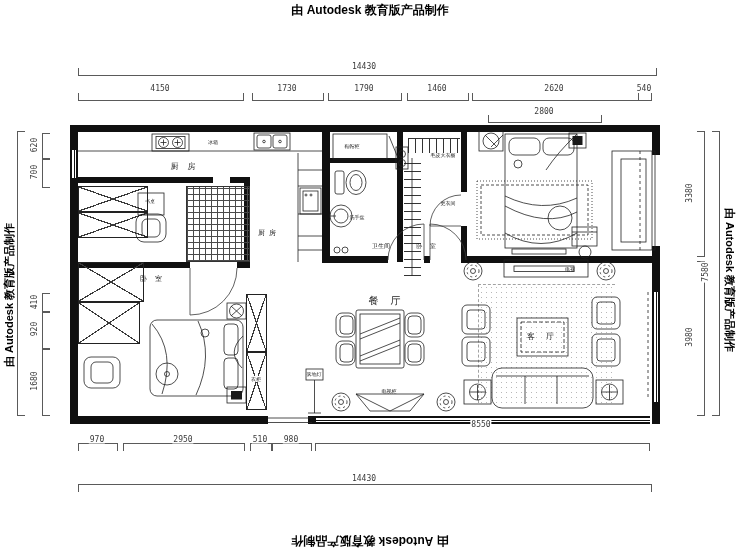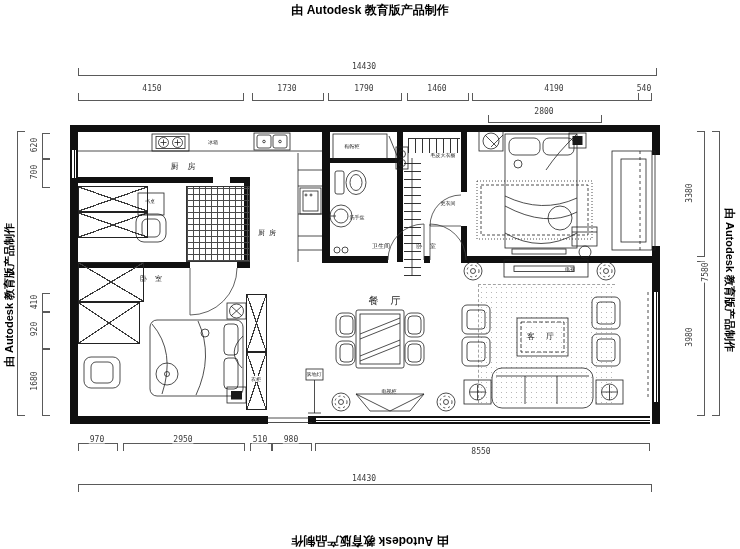--- a/index.html
+++ b/index.html
@@ -301,25 +301,25 @@
   <div class="mlab" style="left:256px;top:379px;background:#fff;">衣柜</div>
 
   <div class="dimh" style="left:78px;top:68px;width:577px;"></div>
   <span class="dlab" style="left:364px;top:66px;">14430</span>
   <div class="dimh" style="left:78px;top:93px;width:164px;"></div>
   <div class="dimh" style="left:252px;top:93px;width:70px;"></div>
   <div class="dimh" style="left:328px;top:93px;width:72px;"></div>
   <div class="dimh" style="left:407px;top:93px;width:60px;"></div>
   <div class="dimh" style="left:472px;top:93px;width:165px;"></div>
   <div class="dimh" style="left:638px;top:93px;width:12px;"></div>
-  <span class="dlab" style="left:152px;top:88px;">4150</span>
+  <span class="dlab" style="left:160px;top:88px;">4150</span>
   <span class="dlab" style="left:287px;top:88px;">1730</span>
   <span class="dlab" style="left:364px;top:88px;">1790</span>
   <span class="dlab" style="left:437px;top:88px;">1460</span>
-  <span class="dlab" style="left:554px;top:88px;">4190</span>
+  <span class="dlab" style="left:554px;top:88px;">2620</span>
   <span class="dlab" style="left:644px;top:88px;">540</span>
   <div class="dimh" style="left:488px;top:115px;width:112px;"></div>
   <span class="dlab" style="left:544px;top:111px;">2800</span>
 
   <div class="dimv" style="left:17px;top:131px;height:283px;"></div>
   <div class="dimv" style="left:42px;top:133px;height:25px;"></div>
   <div class="dimv" style="left:42px;top:158px;height:28px;"></div>
   <div class="dimv" style="left:42px;top:293px;height:18px;"></div>
   <div class="dimv" style="left:42px;top:311px;height:37px;"></div>
   <div class="dimv" style="left:42px;top:348px;height:66px;"></div>
@@ -338,17 +338,17 @@
 
   <div class="dimhd" style="left:78px;top:443px;width:38px;"></div>
   <div class="dimhd" style="left:123px;top:443px;width:120px;"></div>
   <div class="dimhd" style="left:250px;top:443px;width:20px;"></div>
   <div class="dimhd" style="left:272px;top:443px;width:38px;"></div>
   <div class="dimhd" style="left:315px;top:443px;width:333px;"></div>
   <span class="dlab" style="left:97px;top:439px;">970</span>
   <span class="dlab" style="left:183px;top:439px;">2950</span>
   <span class="dlab" style="left:260px;top:439px;">510</span>
   <span class="dlab" style="left:291px;top:439px;">980</span>
-  <span class="dlab" style="left:481px;top:451px;">8550</span>
+  <span class="dlab" style="left:481px;top:424px;">8550</span>
   <div class="dimhd" style="left:78px;top:484px;width:572px;"></div>
   <span class="dlab" style="left:364px;top:478px;">14430</span>
 
 </div>
 
 </body></html>

